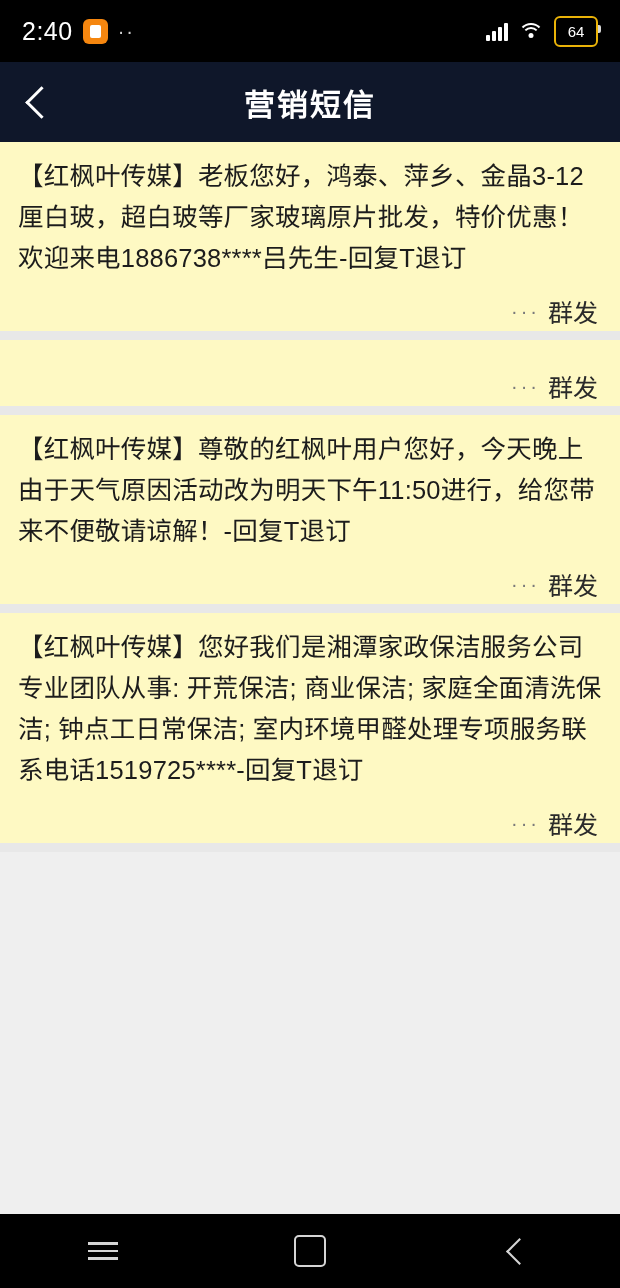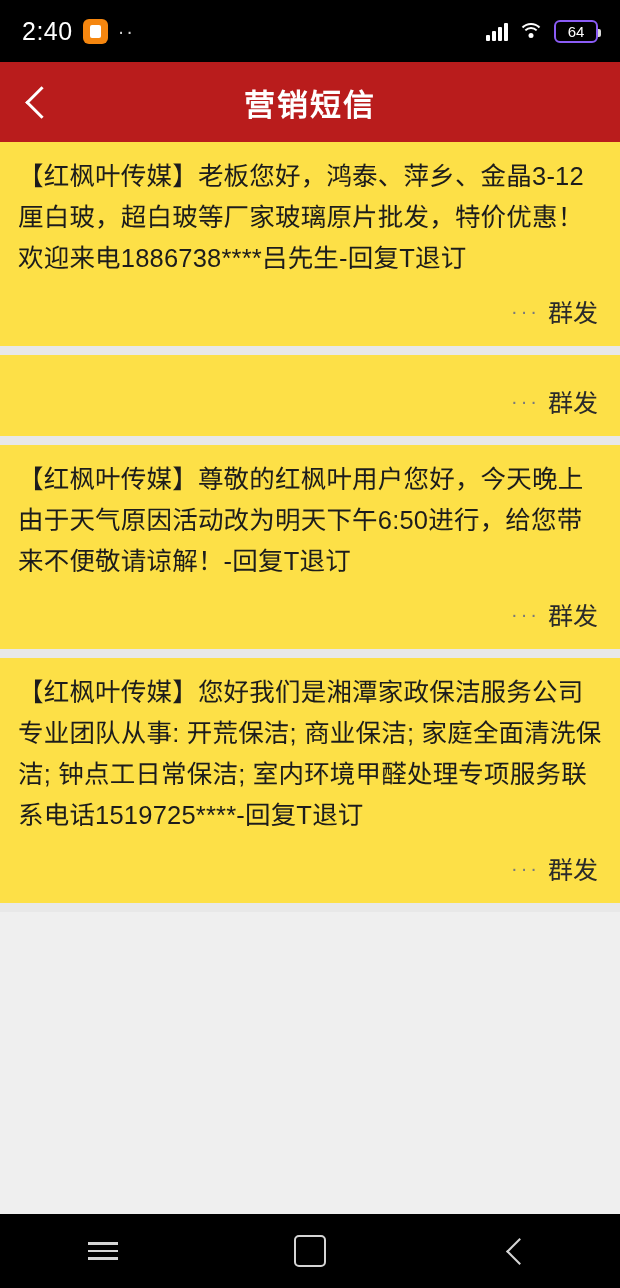--- a/index.html
+++ b/index.html
@@ -104,22 +104,22 @@
     border-radius: 50%;
   }
   .wifi-icon span:nth-child(1) { width: 22px; height: 22px; top: 1px; }
   .wifi-icon span:nth-child(2) { width: 14px; height: 14px; top: 5px; }
   .wifi-icon span:nth-child(3) {
     width: 5px; height: 5px; top: 11px;
     background: #fff; border-radius: 50%; border: none;
   }
   .battery {
     width: 44px;
-    height: 23px;
-    border: 2px solid #8b5cf6;
+    height: 31px;
+    border: 2px solid #eab308;
     border-radius: 6px;
     position: relative;
     display: flex;
     align-items: center;
     justify-content: center;
     box-sizing: border-box;
   }
   .battery::after {
     content: "";
     position: absolute;
@@ -132,21 +132,21 @@
   }
   .battery-level {
     font-size: 15px;
     color: #fff;
     line-height: 1;
   }
 
   
   .titlebar {
     height: 80px;
-    background: #b91c1c;
+    background: #0f172a;
     display: flex;
     align-items: center;
     position: relative;
     flex: 0 0 auto;
   }
   .back-btn {
     width: 76px;
     height: 80px;
     display: flex;
     align-items: center;
@@ -173,22 +173,22 @@
   }
 
   
   .list {
     flex: 1 1 auto;
     background: #efefef;
     overflow: hidden;
     position: relative;
   }
   .msg-card {
-    background: #fde047;
-    padding: 14px 18px 17px 18px;
+    background: #fef9c3;
+    padding: 14px 18px 2px 18px;
     box-sizing: border-box;
   }
   .msg-body {
     font-size: 25.5px;
     line-height: 41px;
     color: #1c1c1c;
     letter-spacing: 0.2px;
     word-break: break-all;
   }
   .msg-meta {
@@ -303,21 +303,21 @@
 
     <div class="msg-card">
       <div class="msg-meta">
         <span class="meta-dots">···</span>
         <span class="meta-label">群发</span>
       </div>
     </div>
     <div class="msg-sep"></div>
 
     <div class="msg-card">
-      <div class="msg-body">【红枫叶传媒】尊敬的红枫叶用户您好，今天晚上由于天气原因活动改为明天下午6:50进行，给您带来不便敬请谅解！-回复T退订</div>
+      <div class="msg-body">【红枫叶传媒】尊敬的红枫叶用户您好，今天晚上由于天气原因活动改为明天下午11:50进行，给您带来不便敬请谅解！-回复T退订</div>
       <div class="msg-meta">
         <span class="meta-dots">···</span>
         <span class="meta-label">群发</span>
       </div>
     </div>
     <div class="msg-sep"></div>
 
     <div class="msg-card">
       <div class="msg-body">【红枫叶传媒】您好我们是湘潭家政保洁服务公司专业团队从事: 开荒保洁; 商业保洁; 家庭全面清洗保洁; 钟点工日常保洁; 室内环境甲醛处理专项服务联系电话1519725****-回复T退订</div>
       <div class="msg-meta">

